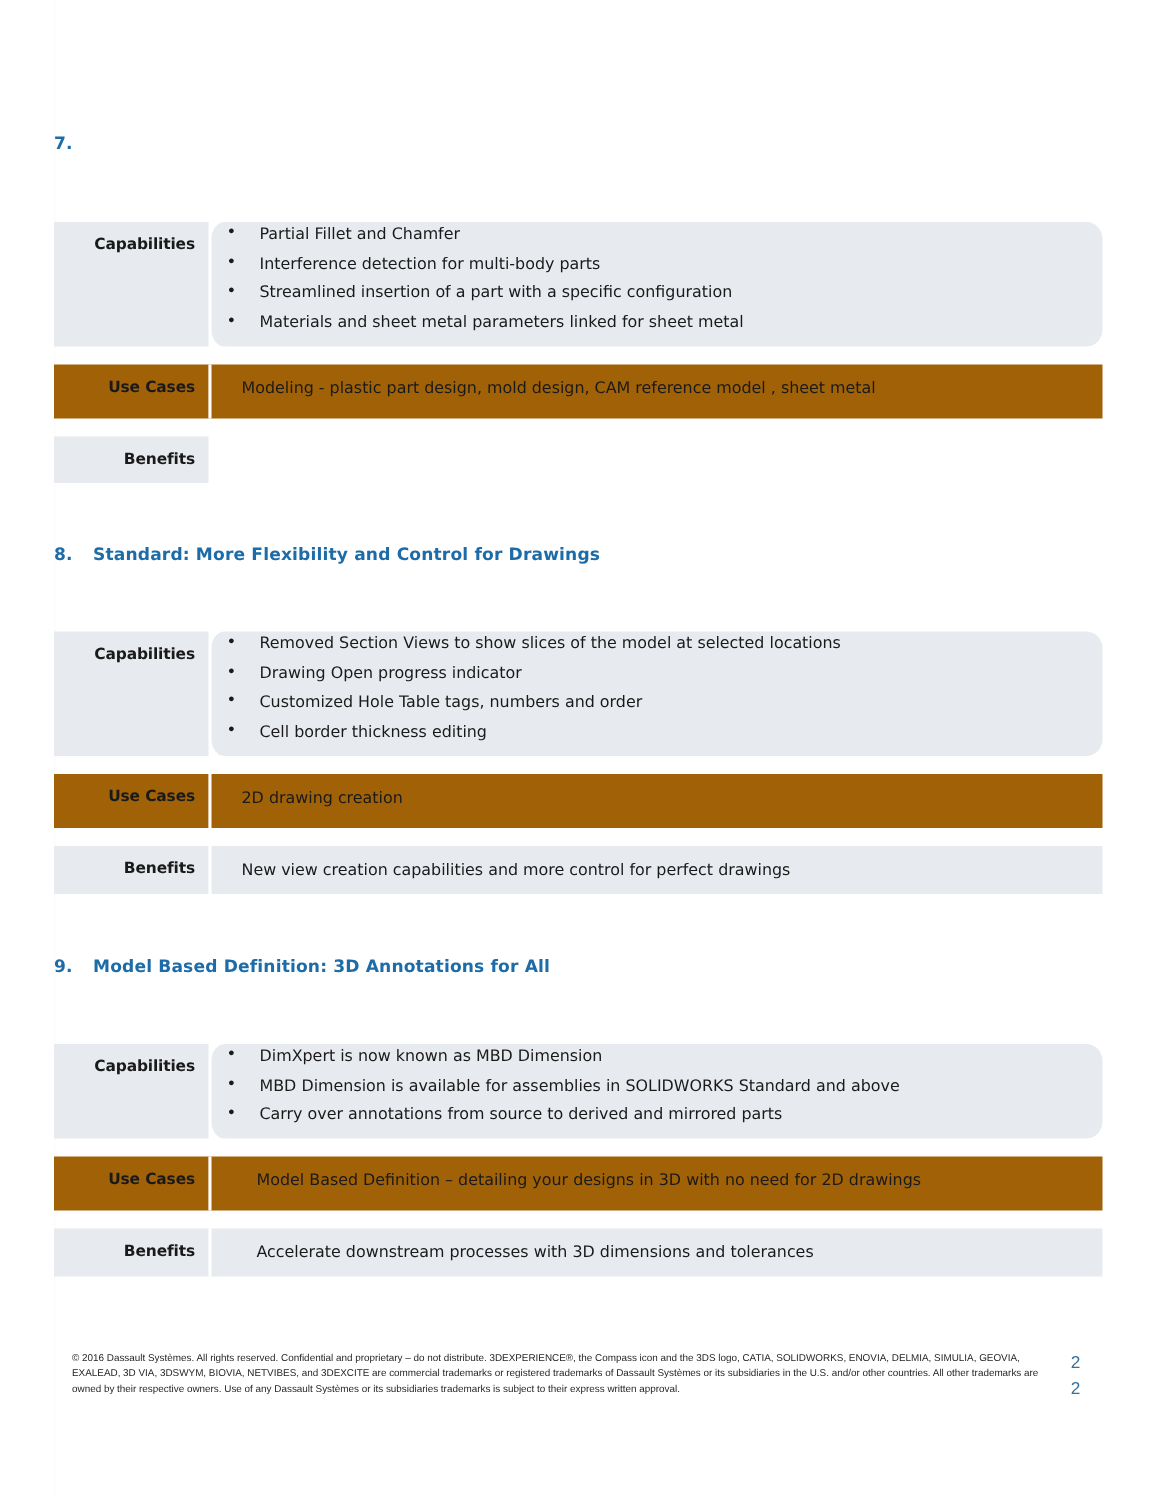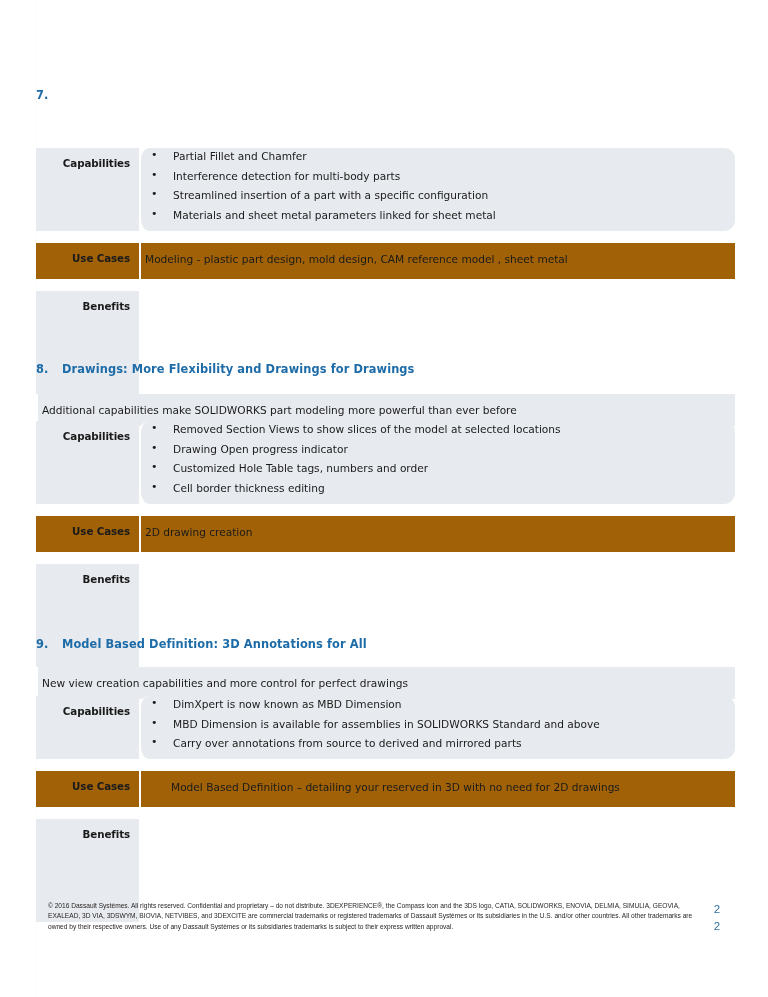--- a/index.html
+++ b/index.html
@@ -62,21 +62,21 @@
     margin-top: 0;
     width: 699px;
     border-collapse: separate;
     border-spacing: 0;
   }
   .spec-table .row {
     display: flex;
     width: 699px;
     margin-bottom: 12px;
   }
-  .spec-table .row:last-child { margin-bottom: 0; flex-direction: column; }
+  .spec-table .row:last-child { margin-bottom: 0; }
 
   .cell-label {
     flex: 0 0 103px;
     width: 103px;
     box-sizing: border-box;
     padding: 9px 9px 9px 0;
     text-align: right;
     font-size: 10.3px;
     font-weight: bold;
     color: #1a1a1a;
@@ -119,21 +119,21 @@
   ul.bullets li::before {
     content: "\2022";
     position: absolute;
     left: 10px;
     top: -1px;
     font-size: 11px;
     color: #1a1a1a;
     line-height: 14px;
   }
   .plain-text {
-    padding-left: 4px;
+    padding-left: 20px;
     line-height: 14px;
     font-size: 10.6px;
   }
   
   .indent-wide ul.bullets li { padding-left: 32px; }
   .indent-wide .plain-text { padding-left: 30px; }
 
   
   .footer {
     position: absolute;
@@ -188,30 +188,27 @@
       </div>
     </div>
     <div class="row dark" style="min-height:36px;">
       <div class="cell-label">Use Cases</div>
       <div class="cell-body">
         <div class="plain-text">Modeling - plastic part design, mold design, CAM reference model , sheet metal</div>
       </div>
     </div>
     <div class="row light" style="min-height:31px;">
       <div class="cell-label">Benefits</div>
-      <div class="cell-body">
-        <div class="plain-text">Additional capabilities make SOLIDWORKS part modeling more powerful than ever before</div>
-      </div>
     </div>
   </div>
 
   <div class="section" style="top:362px;">
     <div class="sec-heading">
       <span class="sec-num">8.</span>
-      <span class="sec-title">Drawings: More Flexibility and Drawings for Drawings</span>
+      <span class="sec-title">Standard: More Flexibility and Control for Drawings</span>
     </div>
   </div>
 
   <div class="section spec-table" style="top:421px;">
     <div class="row light cap">
       <div class="cell-label">Capabilities</div>
       <div class="cell-body">
         <ul class="bullets">
           <li>Removed Section Views to show slices of the model at selected locations</li>
           <li>Drawing Open progress indicator</li>
@@ -248,25 +245,28 @@
         <ul class="bullets">
           <li>DimXpert is now known as MBD Dimension</li>
           <li>MBD Dimension is available for assemblies in SOLIDWORKS Standard and above</li>
           <li>Carry over annotations from source to derived and mirrored parts</li>
         </ul>
       </div>
     </div>
     <div class="row dark" style="min-height:36px;">
       <div class="cell-label">Use Cases</div>
       <div class="cell-body">
-        <div class="plain-text">Model Based Definition – detailing your reserved in 3D with no need for 2D drawings</div>
+        <div class="plain-text">Model Based Definition – detailing your designs in 3D with no need for 2D drawings</div>
       </div>
     </div>
     <div class="row light" style="min-height:31px;">
       <div class="cell-label">Benefits</div>
+      <div class="cell-body">
+        <div class="plain-text">Accelerate downstream processes with 3D dimensions and tolerances</div>
+      </div>
     </div>
   </div>
 
   <div class="footer">
     <p>© 2016 Dassault Systèmes. All rights reserved. Confidential and proprietary – do not distribute. 3DEXPERIENCE®, the Compass icon and the 3DS logo, CATIA, SOLIDWORKS, ENOVIA, DELMIA, SIMULIA, GEOVIA, EXALEAD, 3D VIA, 3DSWYM, BIOVIA, NETVIBES, and 3DEXCITE are commercial trademarks or registered trademarks of Dassault Systèmes or its subsidiaries in the U.S. and/or other countries. All other trademarks are owned by their respective owners. Use of any Dassault Systèmes or its subsidiaries trademarks is subject to their express written approval.</p>
   </div>
 
   <div class="page-numbers">
     <div>2</div>
     <div>2</div>

